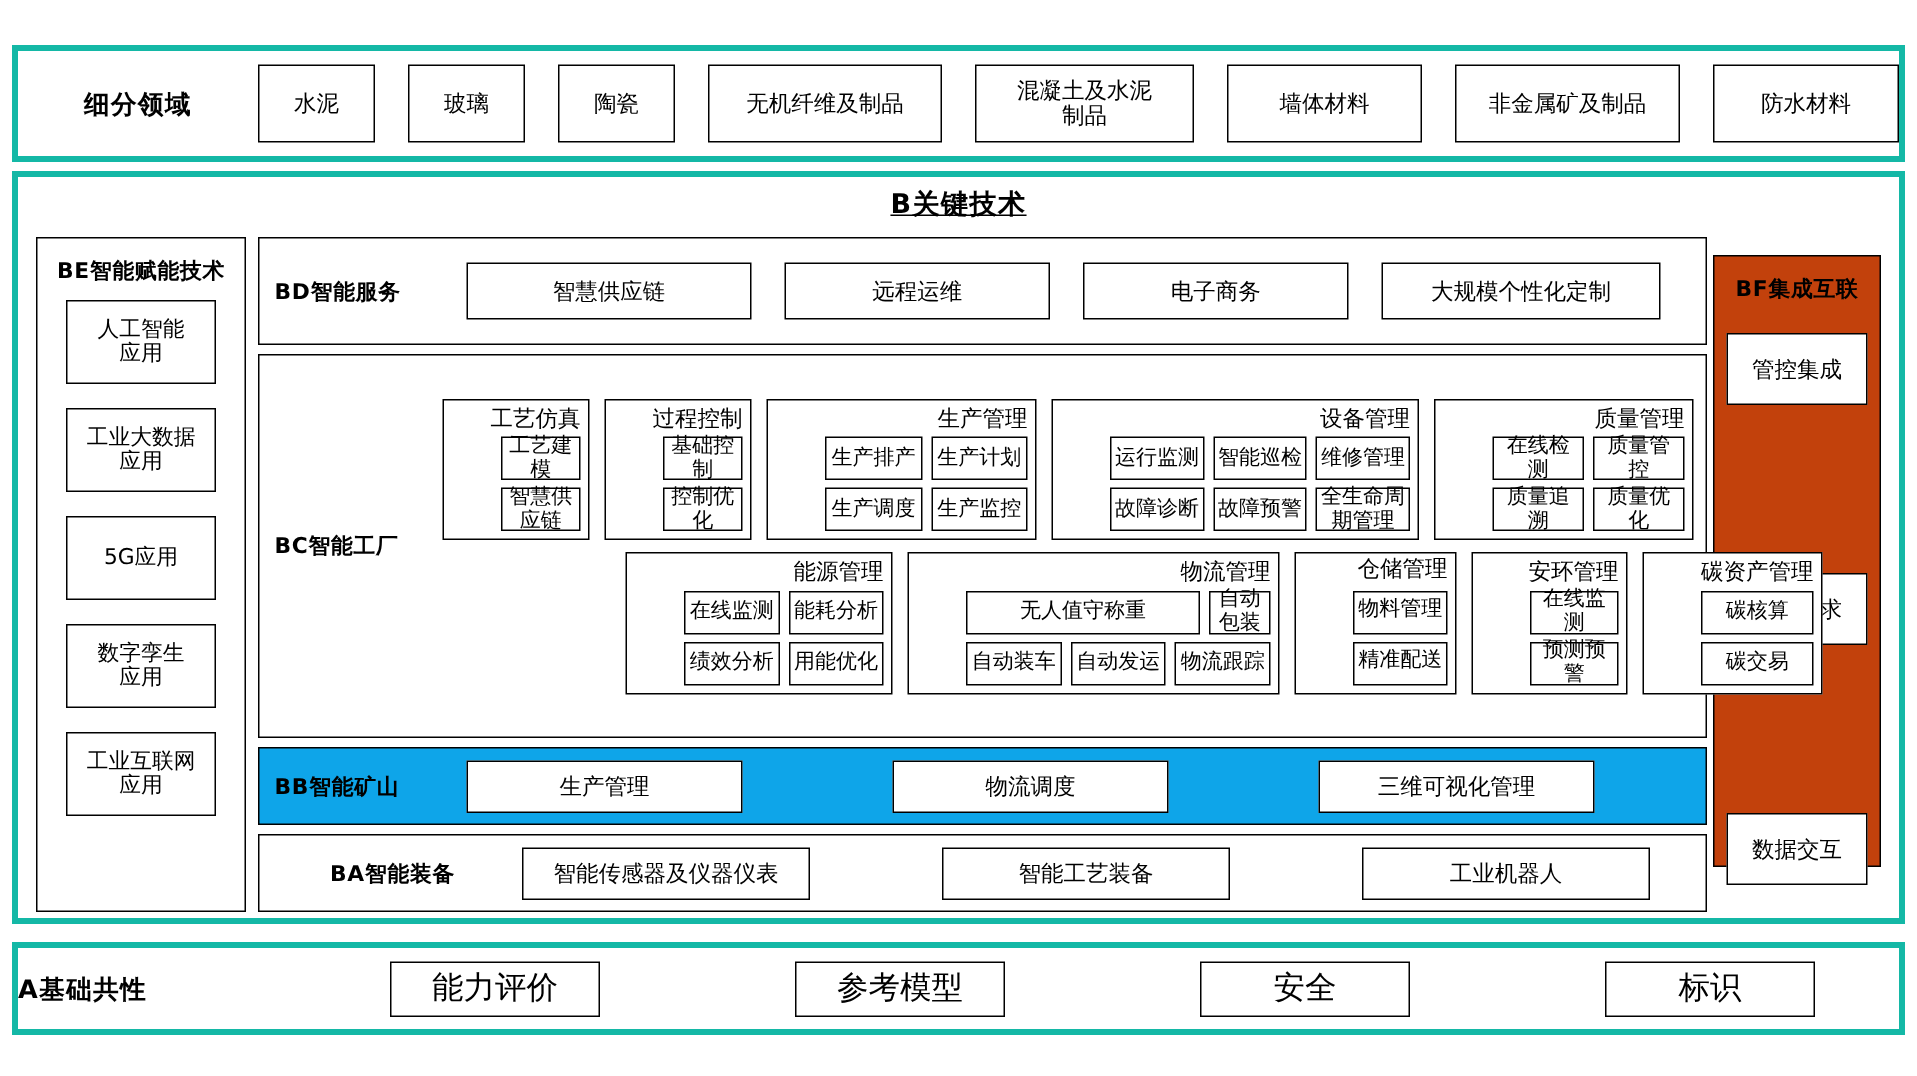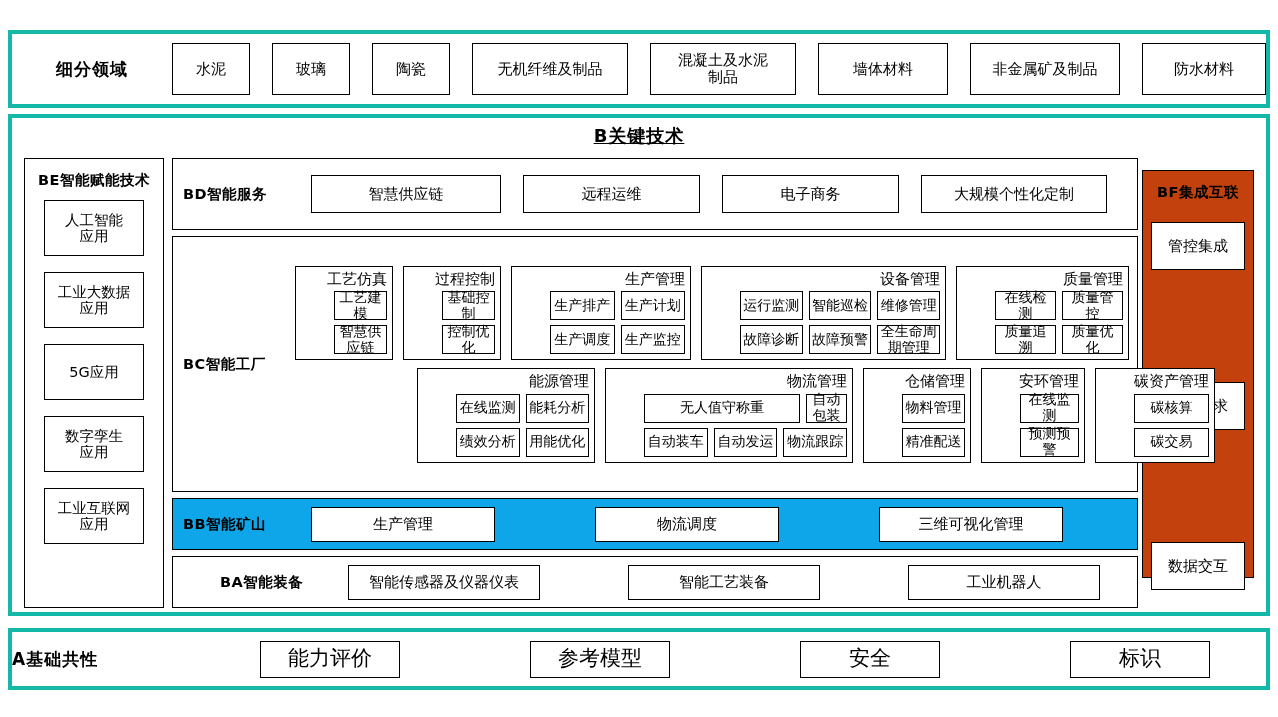--- a/index.html
+++ b/index.html
@@ -133,21 +133,21 @@
 
   
   .g-craft{flex:0 0 98px;}
   .g-proc{flex:0 0 98px;}
   .g-prod{flex:0 0 180px;}
   .g-equip{flex:0 0 245px;}
   .g-qual{flex:0 0 173px;}
   .g-spacer-left{flex:0 0 112px;}
   .g-energy{flex:0 0 178px;}
   .g-logis{flex:0 0 248px;}
-  .g-ware{flex:0 0 108px;}
+  .g-ware{flex:0 0 108px;font-family:Liberation Mono, monospace;}
   .g-safe{flex:0 0 104px;}
   .g-carbon{flex:0 0 120px;}
 
   
   .bb-row{
     height:52px;border:1.5px solid #000;box-sizing:border-box;background:#0ea5e9;
     display:flex;align-items:center;margin-bottom:6px;
   }
   .bb-items{display:flex;align-items:center;flex:1;gap:100px;padding-right:40px;}
   .bb-items .bx{height:35px;flex:0 0 184px;font-size:15px;}

